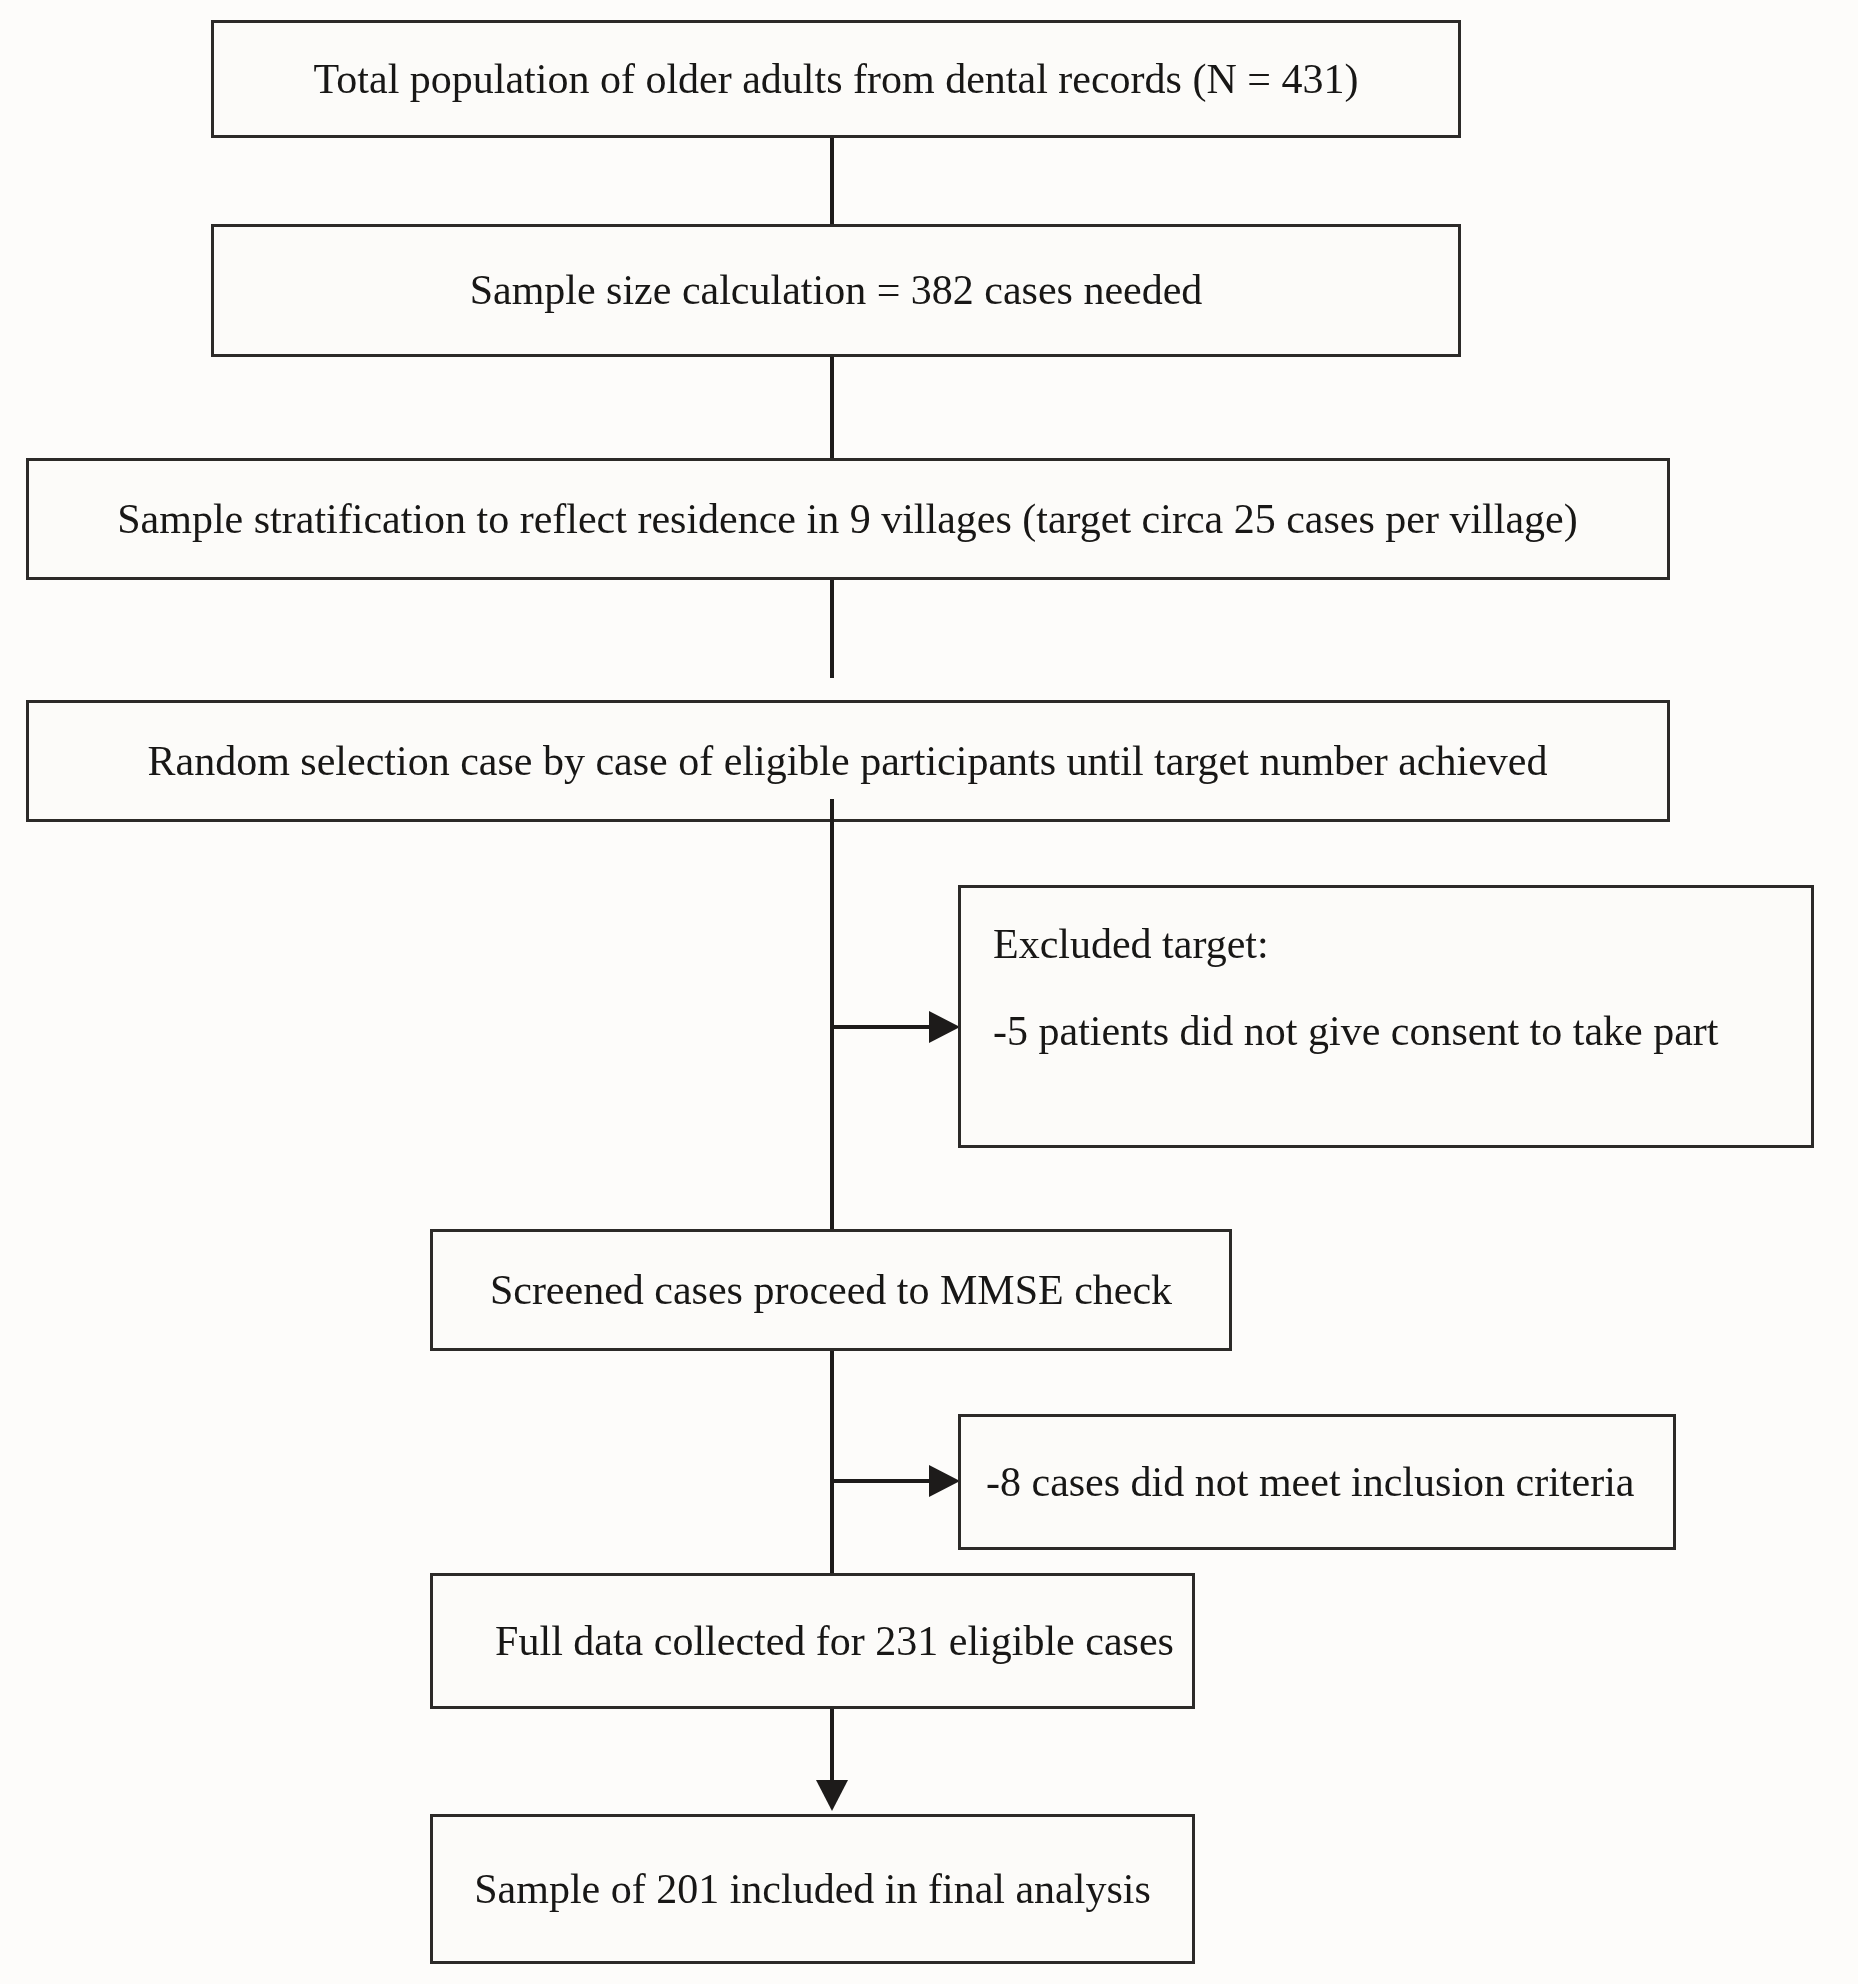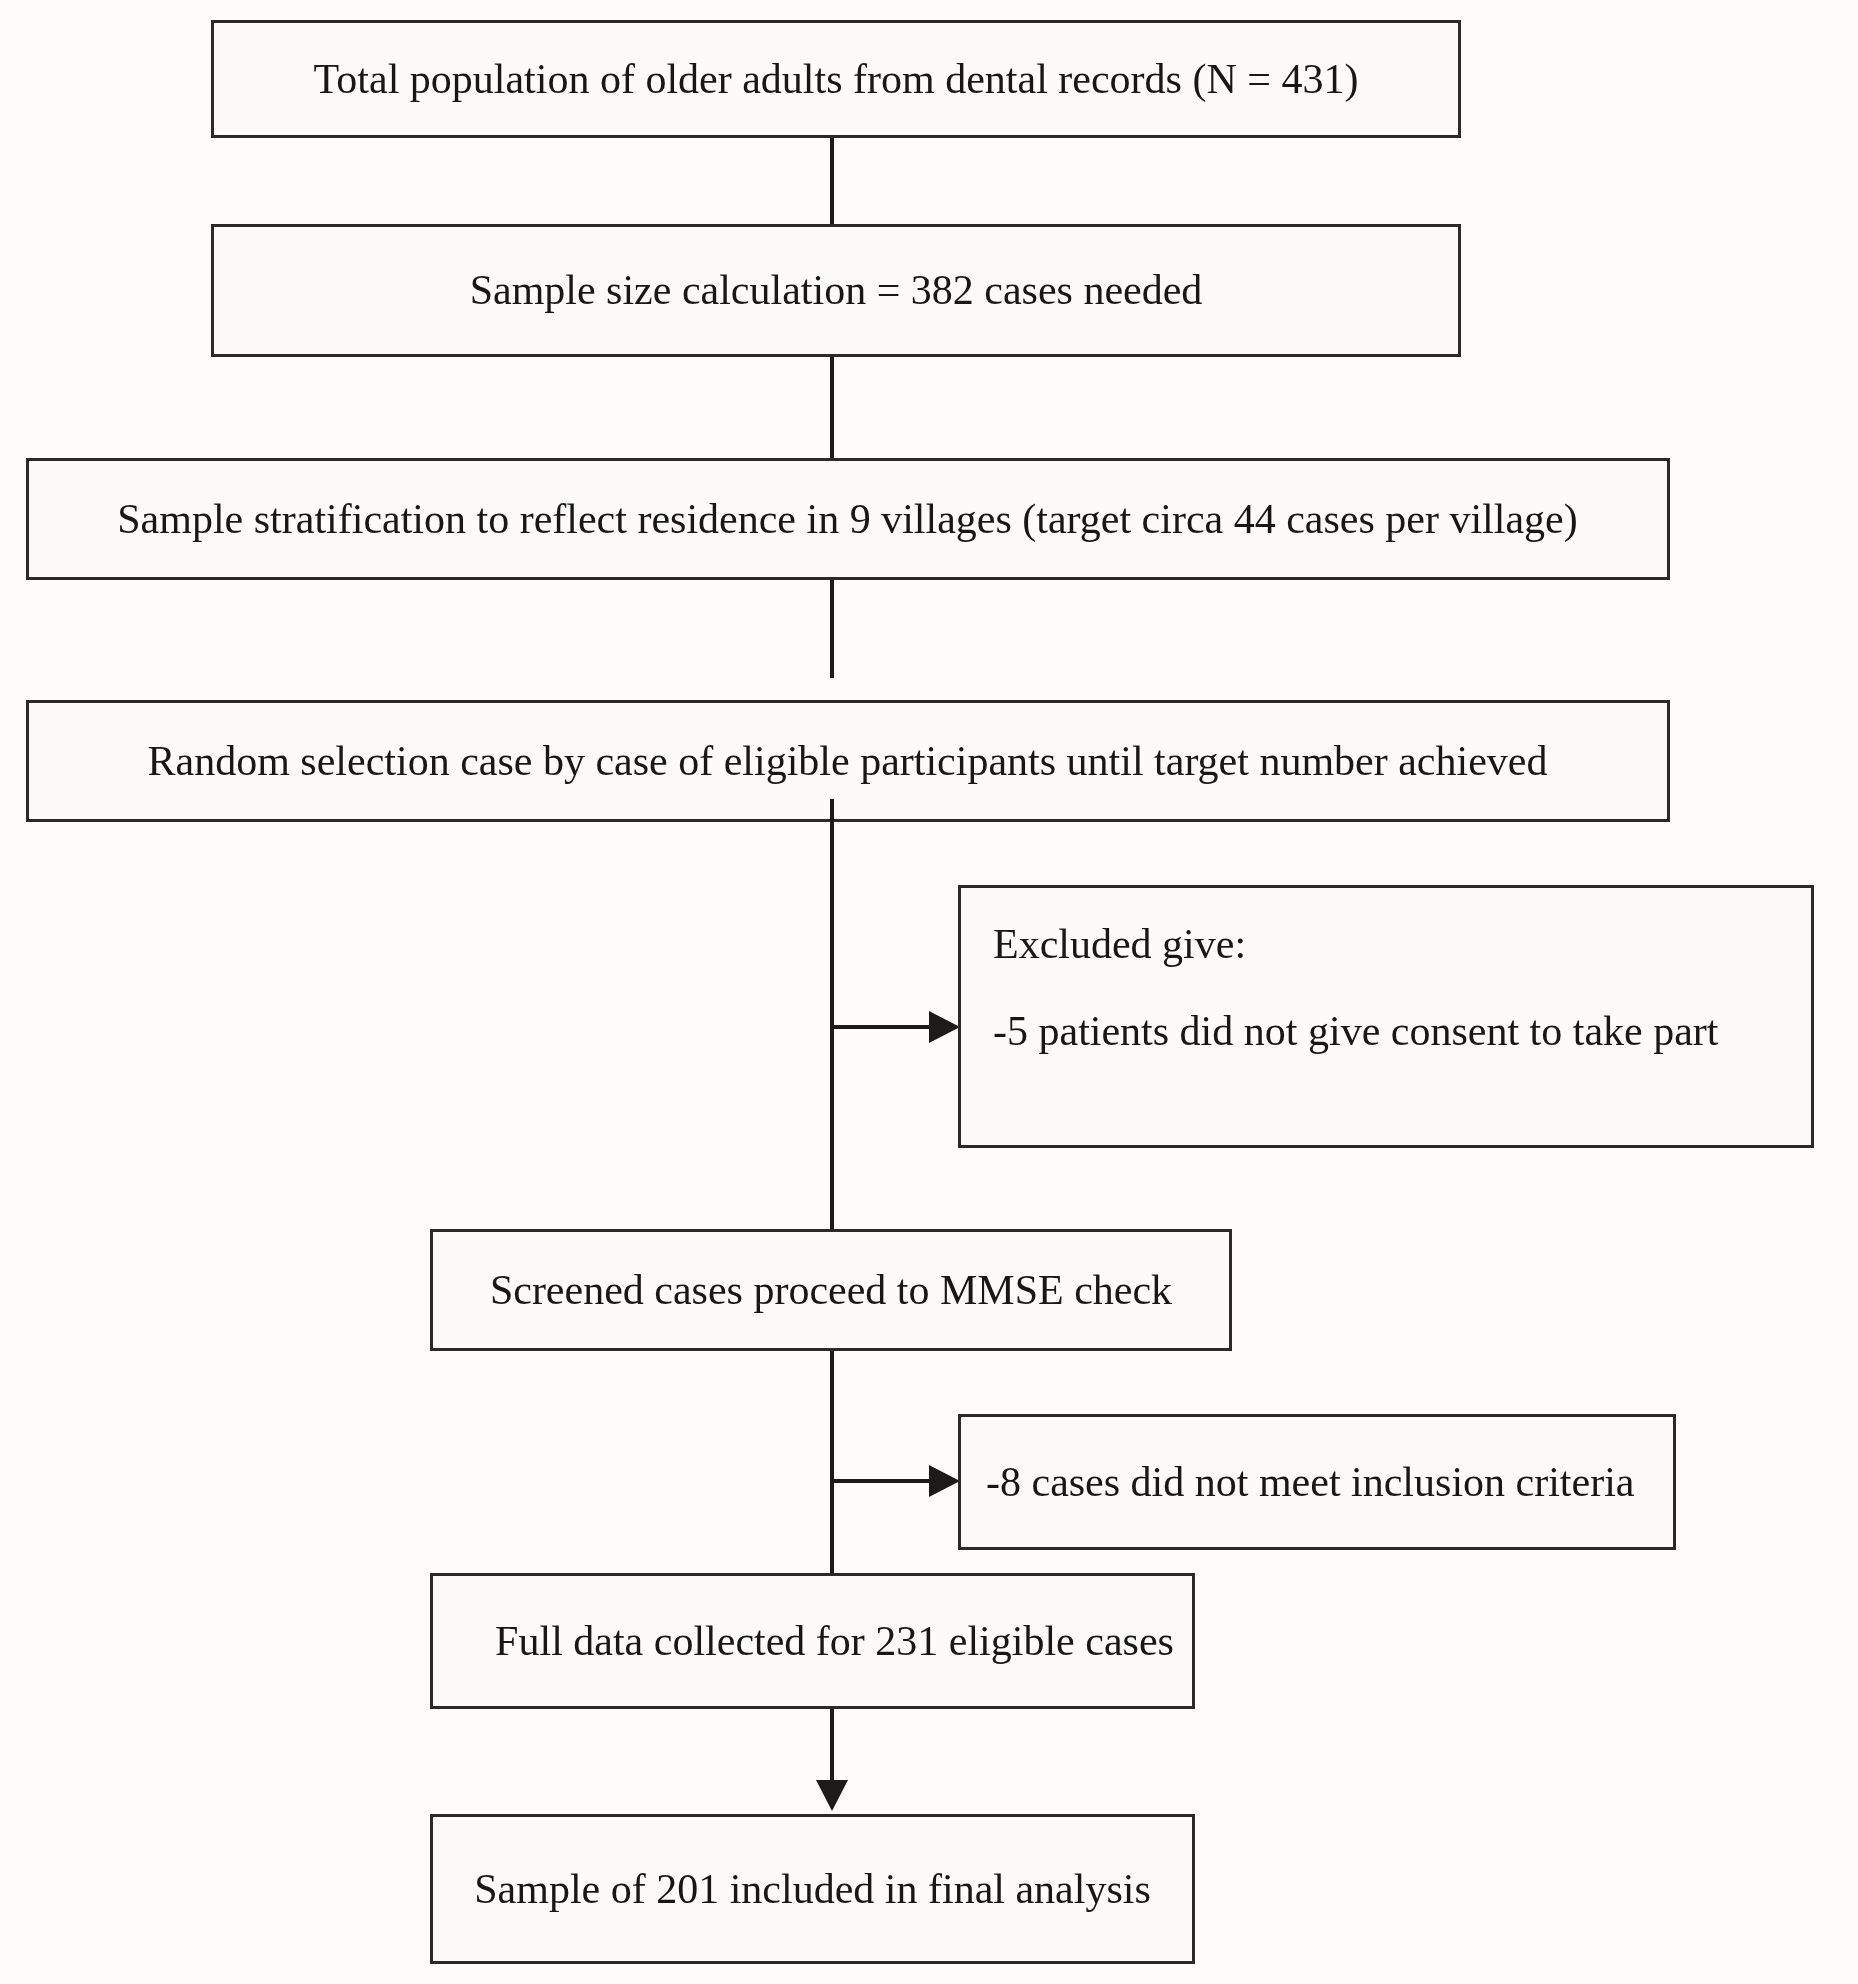--- a/index.html
+++ b/index.html
@@ -85,36 +85,36 @@
 
   <div class="vline" style="left:830px; top:138px; height:87px;"></div>
 
   <div class="node center" style="left:211px; top:224px; width:1250px; height:133px;">
     <span class="label">Sample size calculation = 382 cases needed</span>
   </div>
 
   <div class="vline" style="left:830px; top:357px; height:102px;"></div>
 
   <div class="node center" style="left:25.5px; top:458px; width:1644px; height:122px;">
-    <span class="label">Sample stratification to reflect residence in 9 villages (target circa 44 cases per village)</span>
+    <span class="label">Sample stratification to reflect residence in 9 villages (target circa 25 cases per village)</span>
   </div>
 
   <div class="vline" style="left:830px; top:580px; height:98px;"></div>
 
   <div class="node center" style="left:25.5px; top:700px; width:1644px; height:122px;">
     <span class="label">Random selection case by case of eligible participants until target number achieved</span>
   </div>
 
   <div class="vline" style="left:830px; top:799px; height:430px;"></div>
 
   <div class="hline" style="left:830px; top:1025px; width:102px;"></div>
   <div class="arrow-right" style="left:929px; top:1011px;"></div>
 
   <div class="node multi" style="left:958px; top:885px; width:856px; height:263px;">
-    <div class="line">Excluded give:</div>
+    <div class="line">Excluded target:</div>
     <div class="line">-5 patients did not give consent to take part</div>
   </div>
 
   <div class="node center" style="left:430px; top:1229px; width:802px; height:122px;">
     <span class="label">Screened cases proceed to MMSE check</span>
   </div>
 
   <div class="vline" style="left:830px; top:1351px; height:222px;"></div>
 
   <div class="hline" style="left:830px; top:1479px; width:102px;"></div>

